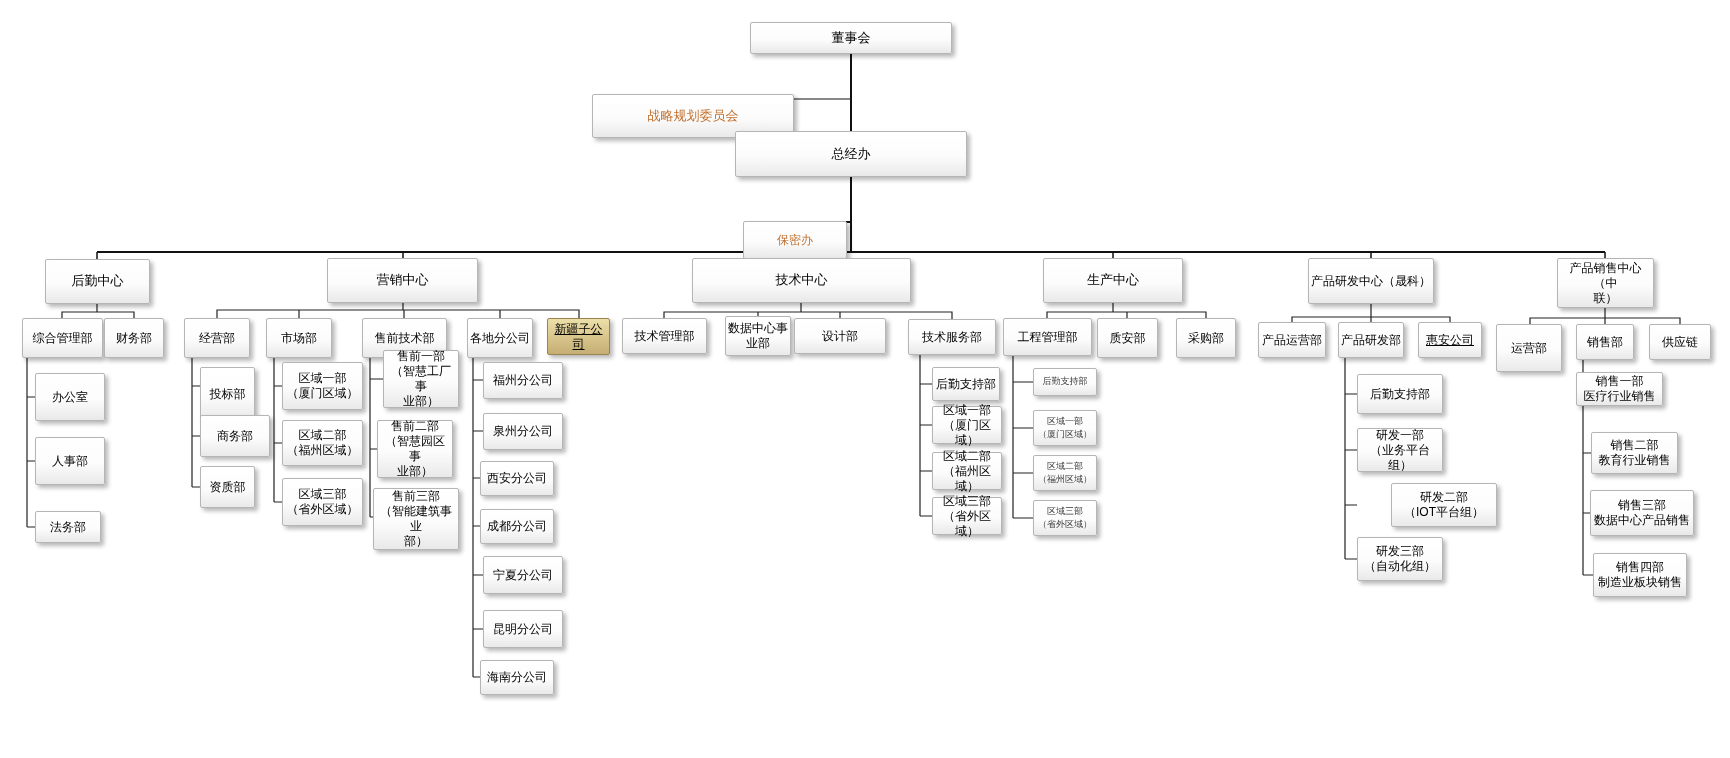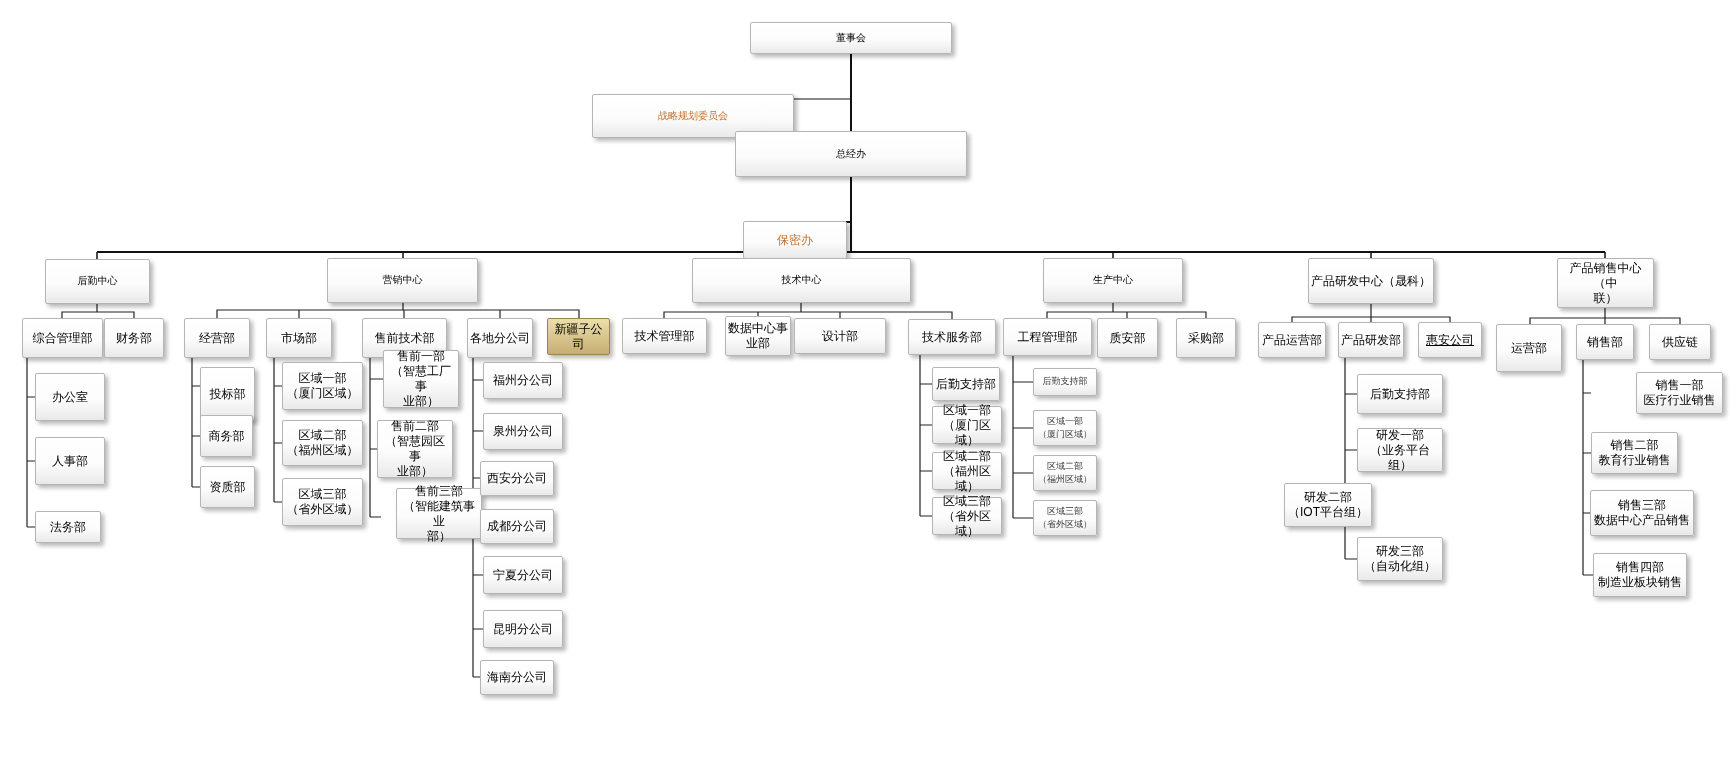--- a/index.html
+++ b/index.html
@@ -12,25 +12,26 @@
     display:flex;align-items:center;justify-content:center;
     text-align:center;
     font-size:12px;line-height:1.25;color:#000;
     white-space:pre-line;
     background:linear-gradient(180deg,#ffffff 0%,#fcfcfc 55%,#e9e9e9 100%);
     border:1px solid #b5b5b5;border-radius:2px;
     box-shadow:3px 3px 4px rgba(0,0,0,0.28);
     padding:1px 2px;
     cursor:default;
   }
-  .lvl1{font-size:10px;}
+  .lvl1{font-size:13px;}
   .accent{color:#c2702e;margin-top:18px;}
   .highlight{
     background:linear-gradient(180deg,#ecdfa9 0%,#d9c68d 50%,#c5ae74 100%);
     border-color:#9a8550;
+    text-decoration:underline;
   }
   .underline{text-decoration:underline;}
   .sm{font-size:9px;color:#3a3a3a;line-height:1.45;}
 </style>
 </head>
 <body>
 
 <div class="canvas">
 
   <svg class="wires" viewBox="0 0 1730 758" fill="none">
@@ -75,37 +76,37 @@
   <div class="node" style="left:35px;top:437px;width:70px;height:48px">人事部</div>
   <div class="node" style="left:35px;top:511px;width:66px;height:32px">法务部</div>
 
   <div class="node" style="left:184px;top:318px;width:66px;height:40px">经营部</div>
   <div class="node" style="left:266px;top:318px;width:66px;height:40px">市场部</div>
   <div class="node" style="left:362px;top:318px;width:85px;height:40px">售前技术部</div>
   <div class="node" style="left:467px;top:318px;width:66px;height:40px">各地分公司</div>
   <div class="node highlight" style="left:547px;top:318px;width:63px;height:37px">新疆子公司</div>
 
   <div class="node" style="left:200px;top:367px;width:55px;height:54px">投标部</div>
-  <div class="node" style="left:200px;top:415px;width:53px;height:42px">商务部</div>
+  <div class="node" style="left:200px;top:415px;width:70px;height:42px">商务部</div>
   <div class="node" style="left:200px;top:466px;width:55px;height:42px">资质部</div>
 
   <div class="node" style="left:282px;top:362px;width:81px;height:48px">区域一部
 （厦门区域）</div>
   <div class="node" style="left:282px;top:420px;width:81px;height:46px">区域二部
 （福州区域）</div>
   <div class="node" style="left:282px;top:478px;width:81px;height:48px">区域三部
 （省外区域）</div>
 
   <div class="node" style="left:383px;top:350px;width:76px;height:58px">售前一部
 （智慧工厂事
 业部）</div>
   <div class="node" style="left:377px;top:420px;width:76px;height:58px">售前二部
 （智慧园区事
 业部）</div>
-  <div class="node" style="left:396px;top:488px;width:86px;height:51px">售前三部
+  <div class="node" style="left:373px;top:488px;width:86px;height:62px">售前三部
 （智能建筑事业
 部）</div>
 
   <div class="node" style="left:483px;top:362px;width:80px;height:37px">福州分公司</div>
   <div class="node" style="left:483px;top:413px;width:80px;height:37px">泉州分公司</div>
   <div class="node" style="left:480px;top:461px;width:74px;height:35px">西安分公司</div>
   <div class="node" style="left:480px;top:509px;width:74px;height:35px">成都分公司</div>
   <div class="node" style="left:483px;top:556px;width:80px;height:38px">宁夏分公司</div>
   <div class="node" style="left:483px;top:610px;width:80px;height:38px">昆明分公司</div>
   <div class="node" style="left:480px;top:660px;width:74px;height:35px">海南分公司</div>
@@ -136,30 +137,30 @@
   <div class="node sm" style="left:1033px;top:500px;width:64px;height:36px">区域三部
 （省外区域）</div>
 
   <div class="node" style="left:1258px;top:322px;width:68px;height:36px">产品运营部</div>
   <div class="node" style="left:1338px;top:322px;width:66px;height:36px">产品研发部</div>
   <div class="node underline" style="left:1418px;top:322px;width:64px;height:36px">惠安公司</div>
 
   <div class="node" style="left:1357px;top:374px;width:86px;height:40px">后勤支持部</div>
   <div class="node" style="left:1357px;top:428px;width:86px;height:44px">研发一部
 （业务平台组）</div>
-  <div class="node" style="left:1284px;top:483px;width:88px;height:44px">研发二部
+  <div class="node" style="left:1391px;top:483px;width:106px;height:44px">研发二部
 （IOT平台组）</div>
   <div class="node" style="left:1357px;top:537px;width:86px;height:44px">研发三部
 （自动化组）</div>
 
   <div class="node" style="left:1496px;top:324px;width:66px;height:48px">运营部</div>
   <div class="node" style="left:1576px;top:324px;width:58px;height:36px">销售部</div>
   <div class="node" style="left:1649px;top:324px;width:62px;height:36px">供应链</div>
 
-  <div class="node" style="left:1636px;top:372px;width:87px;height:42px">销售一部
+  <div class="node" style="left:1576px;top:372px;width:87px;height:34px">销售一部
 医疗行业销售</div>
   <div class="node" style="left:1591px;top:432px;width:87px;height:42px">销售二部
 教育行业销售</div>
   <div class="node" style="left:1590px;top:490px;width:104px;height:46px">销售三部
 数据中心产品销售</div>
   <div class="node" style="left:1593px;top:553px;width:94px;height:44px">销售四部
 制造业板块销售</div>
 
 </div>
 

